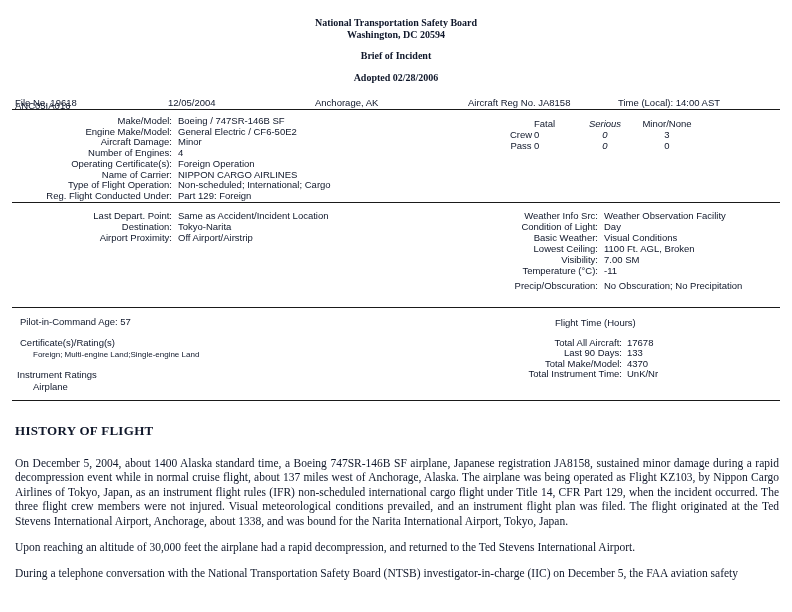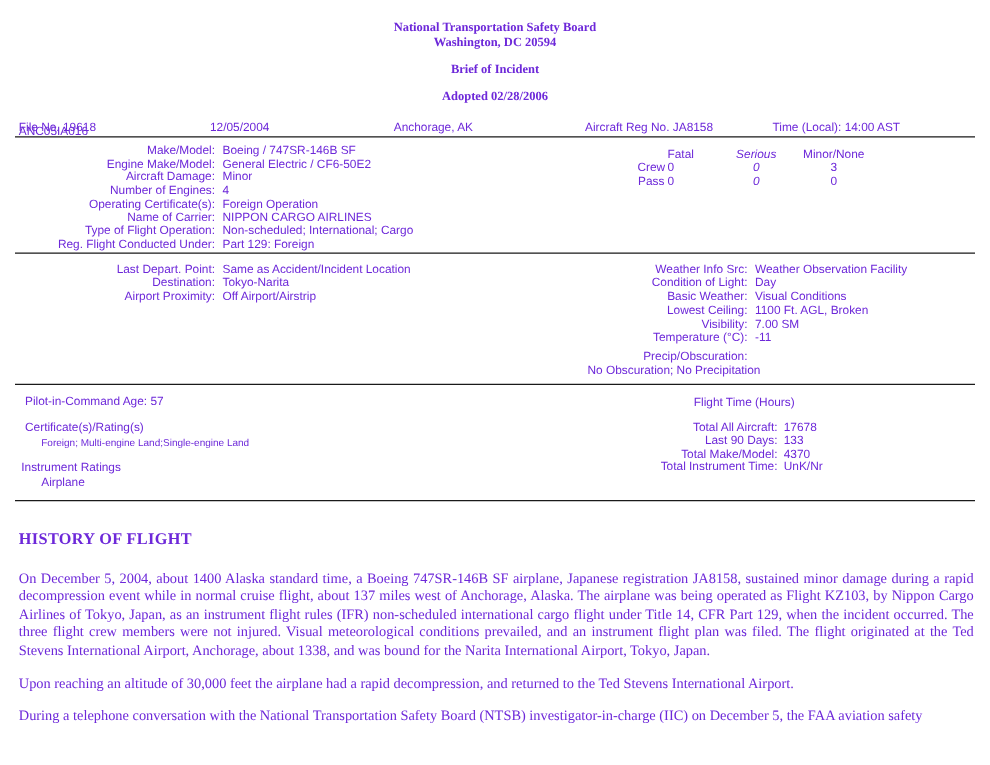--- a/index.html
+++ b/index.html
@@ -1,36 +1,36 @@
 <!DOCTYPE html>
 <html><head>
 <meta charset="utf-8">
 <style>
   html,body { margin:0; padding:0; background:#fff; }
-  .page { position:relative; width:792px; height:612px; background:#ffffff; color:#6d28d9;
+  .page { position:relative; width:792px; height:612px; background:#ffffff; color:#0f172a;
           font-family:"Liberation Sans", sans-serif; overflow:hidden; }
 
   
   .hdr { position:absolute; left:0; width:100%; text-align:center;
          font-family:"Liberation Serif", serif; font-weight:bold; font-size:10px; }
 
   
   .hr { position:absolute; left:12px; width:768px; height:1px; background:#1a1a1a; }
 
   
   .fs  { font-size:9.5px; line-height:10.7px; }
   .abs { position:absolute; }
 
   .frow   { display:flex; }
   .flabel { text-align:right; margin-right:6px; white-space:nowrap; }
   .fvalue { white-space:nowrap; }
   .sec-left  .flabel { width:172px; }
   .sec-right .flabel { width:128px; }
   .sec-right { line-height:11px; }
-  .precip-row { margin-top:4px;flex-direction:column; }
+  .precip-row { margin-top:4px; }
 
   
   .itable { position:absolute; left:492px; top:119px; font-size:9.5px; line-height:10.8px; }
   .irow   { display:flex; }
   .ilabel { width:42px; padding-left:16px; box-sizing:border-box;text-align:center; }
   .ic1 { width:46px; }
   .ic2 { width:50px; text-align:center;font-style:italic; }
   .ic3 { width:74px; text-align:center; }
 
   

